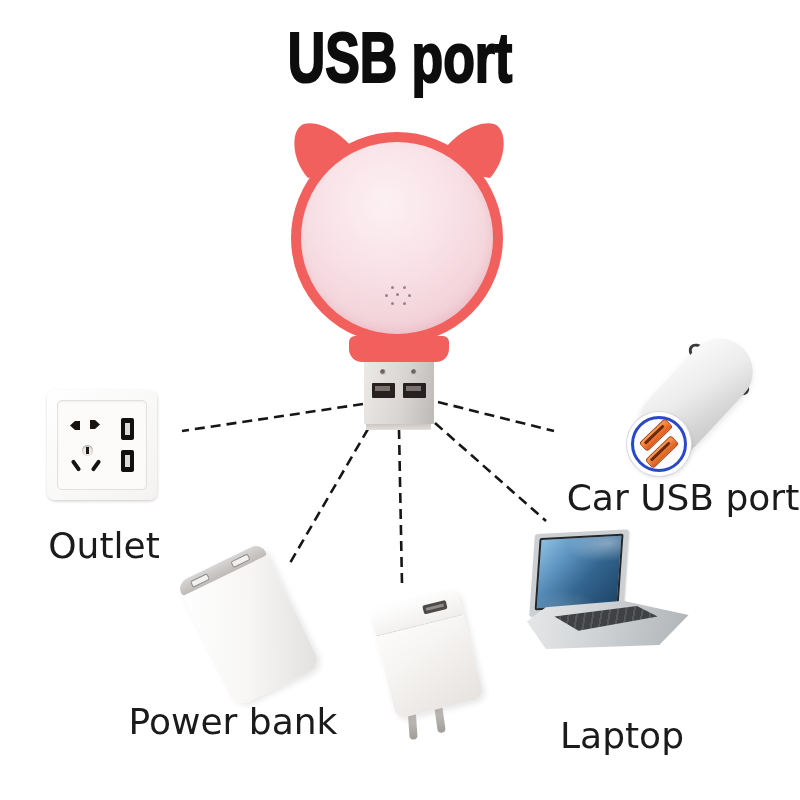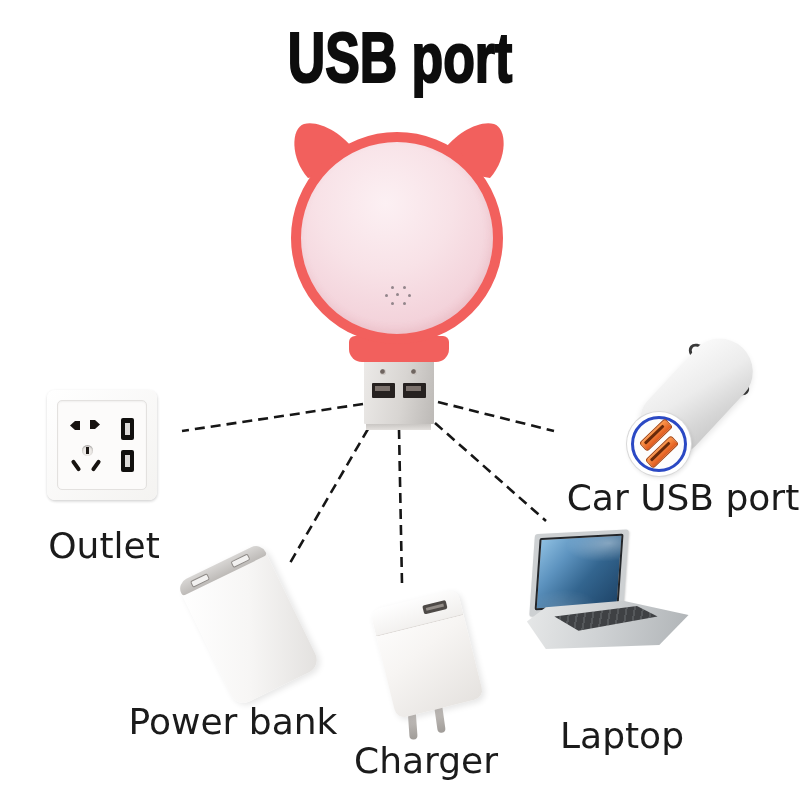--- a/index.html
+++ b/index.html
@@ -199,17 +199,16 @@
     <div class="car-face">
       <div class="car-ring">
         <div class="car-port cp1"></div>
         <div class="car-port cp2"></div>
       </div>
     </div>
   </div>
 
   <div class="label lb-outlet">Outlet</div>
   <div class="label lb-powerbank">Power bank</div>
-  <div class="label lb-charger">Charger</div>
   <div class="label lb-laptop">Laptop</div>
   <div class="label lb-car">Car USB port</div>
 
 </div>
 
 </body></html>

